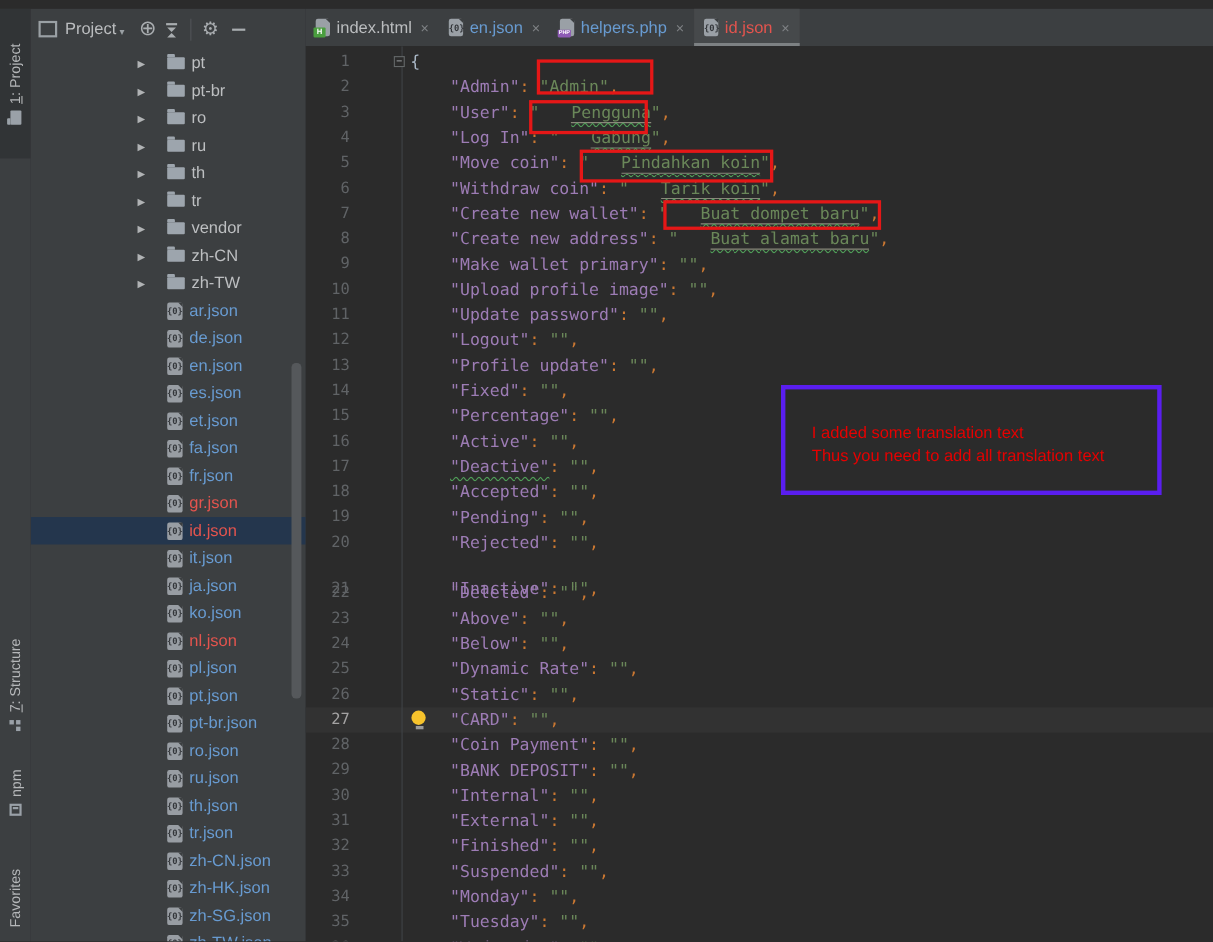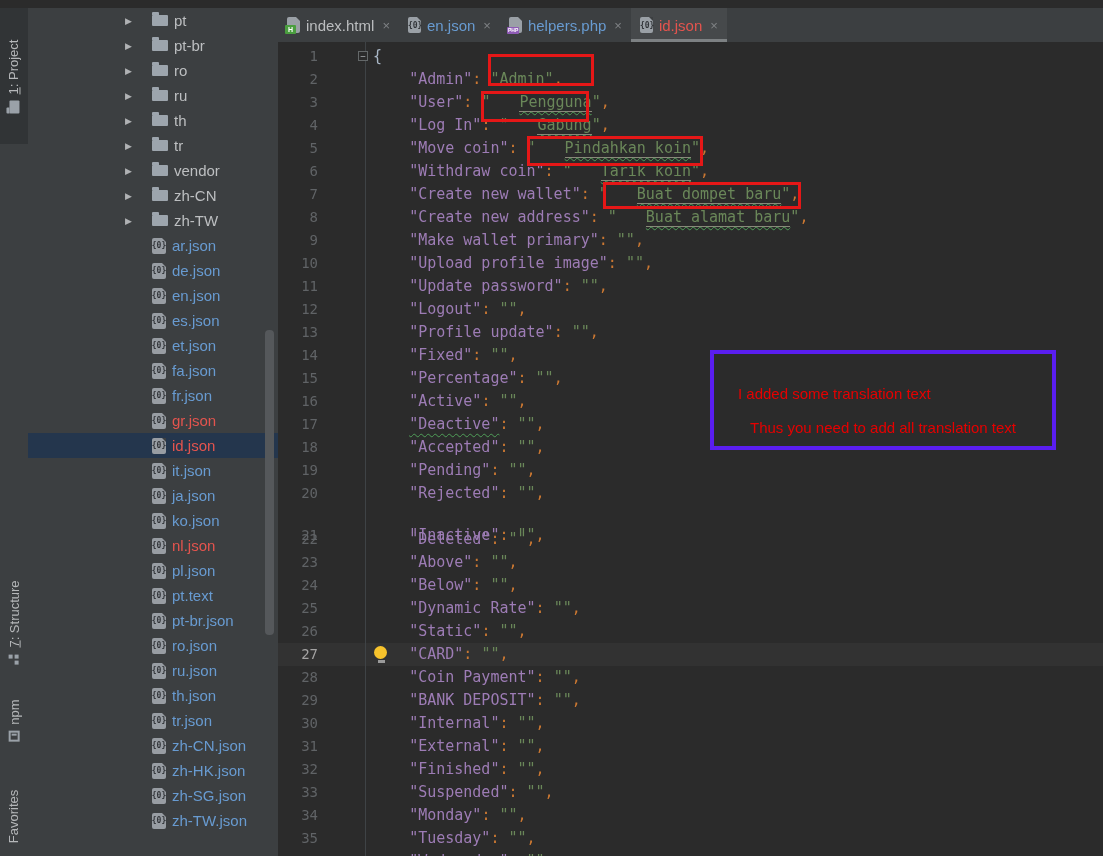--- a/index.html
+++ b/index.html
@@ -92,21 +92,21 @@
                  color:#a9adb0; font-size:9px; line-height:8px; text-align:center; }
   .bulb { position:absolute; left:96px; top:604px; width:14px; height:17px; }
   .bulb .glass { width:13px; height:13px; border-radius:50%; background:var(--bulb-yellow); }
   .bulb .base { width:7px; height:3px; background:#9a9a9a; margin:1px auto 0; }
 
   
   .red-box { position:absolute; border:3px solid var(--annotation-red); z-index:40; }
   .purple-box { position:absolute; left:710px; top:350px; width:346px; height:100px; border:4px solid var(--annotation-purple); z-index:40; }
   .purple-box .note { position:absolute; left:24px; color:var(--annotation-text); font-size:15px; white-space:nowrap; }
   .note.n1 { top:31px; }
-  .note.n2 { top:65px;margin-left:12px; }
+  .note.n2 { top:52px; }
 </style>
 </head>
 <body>
 
 <div id="app">
   <div class="top-strip"></div>
 
   <div class="stripe">
     <div class="vtab active" style="top:0; height:136px;">
       <div class="vtab-inner">
@@ -127,20 +127,42 @@
       </div>
     </div>
     <div class="vtab" style="top:760px; height:96px;">
       <div class="vtab-inner">
         <span>Favorites</span>
       </div>
     </div>
   </div>
 
   <div class="panel">
+    <div class="panel-header">
+      <span class="proj-win-ic"><span class="fill"></span></span>
+      <span class="panel-title">Project</span>
+      <span class="caret">▾</span>
+      <span class="hicon" style="margin-left:10px;">
+        <span class="locate-glyph">⊕</span>
+      </span>
+      <span class="hicon">
+        <span class="collapse-glyph">
+            <span class="bar"></span>
+            <span class="tri-d"></span>
+            <span class="tri-u"></span>
+          </span>
+      </span>
+      <span class="vsep"></span>
+      <span class="hicon">
+        <span class="gear-glyph">⚙</span>
+      </span>
+      <span class="hicon" style="margin-left:4px;">
+        <span class="minus-glyph"></span>
+      </span>
+    </div>
     <div class="tree" id="tree">
         <div class="trow default">
           <span class="arrow">▶</span>
           <span class="folder-ic"></span>
           <span class="label">pt</span>
         </div>
         <div class="trow default">
           <span class="arrow">▶</span>
           <span class="folder-ic"></span>
           <span class="label">pt-br</span>
@@ -246,21 +268,21 @@
           <span class="label">nl.json</span>
         </div>
         <div class="trow blue">
           <span class="spacer"></span>
           <span class="json-ic">{0}</span>
           <span class="label">pl.json</span>
         </div>
         <div class="trow blue">
           <span class="spacer"></span>
           <span class="json-ic">{0}</span>
-          <span class="label">pt.text</span>
+          <span class="label">pt.json</span>
         </div>
         <div class="trow blue">
           <span class="spacer"></span>
           <span class="json-ic">{0}</span>
           <span class="label">pt-br.json</span>
         </div>
         <div class="trow blue">
           <span class="spacer"></span>
           <span class="json-ic">{0}</span>
           <span class="label">ro.json</span>

